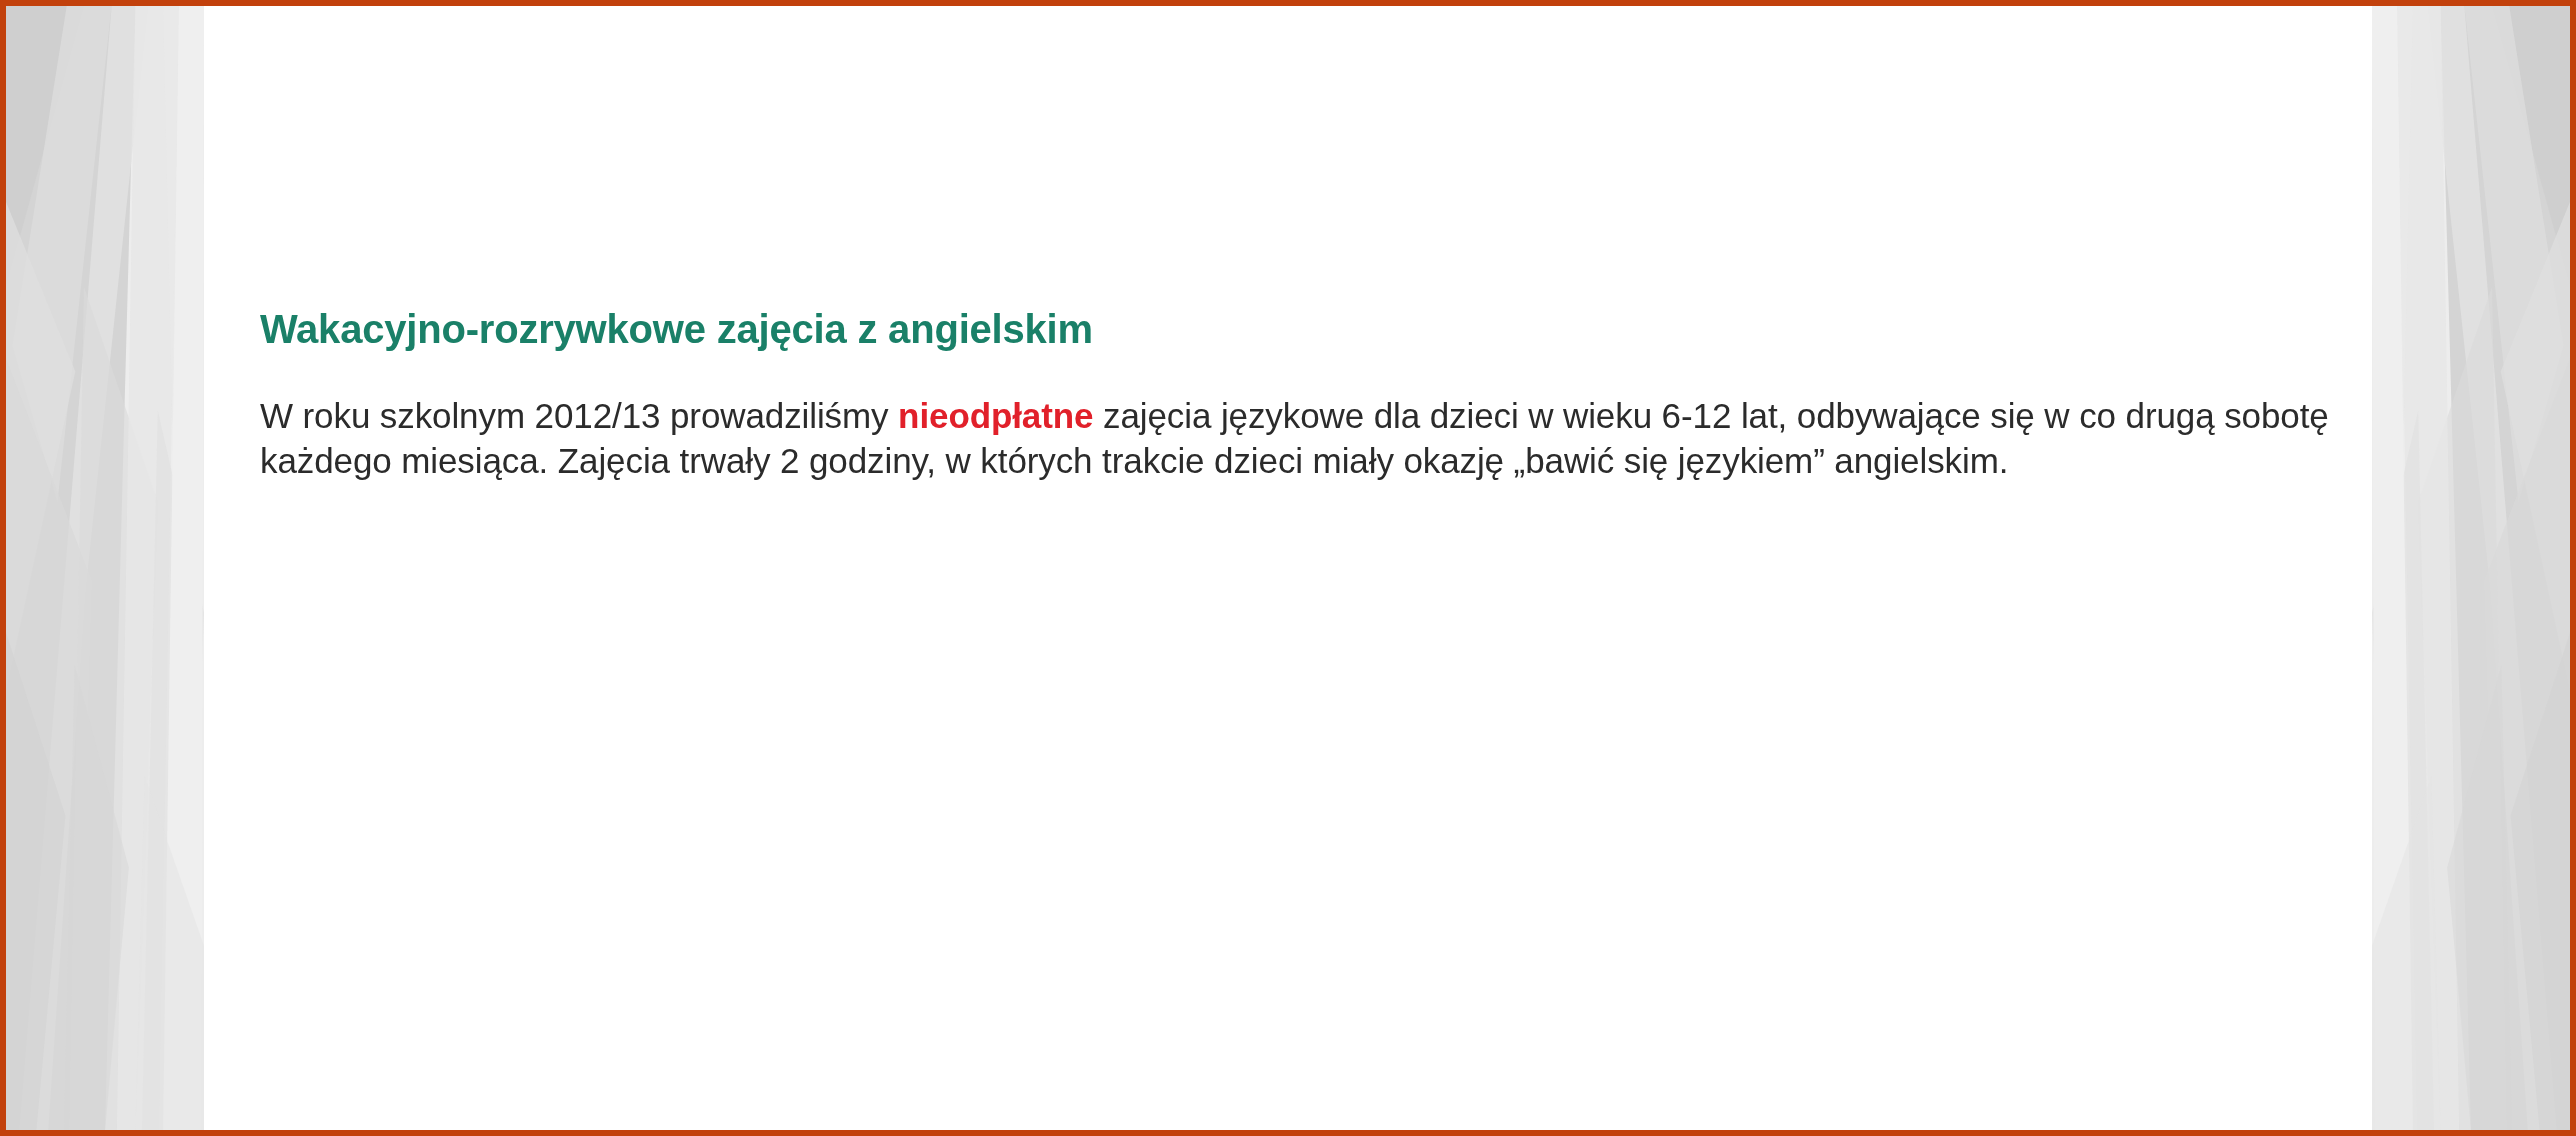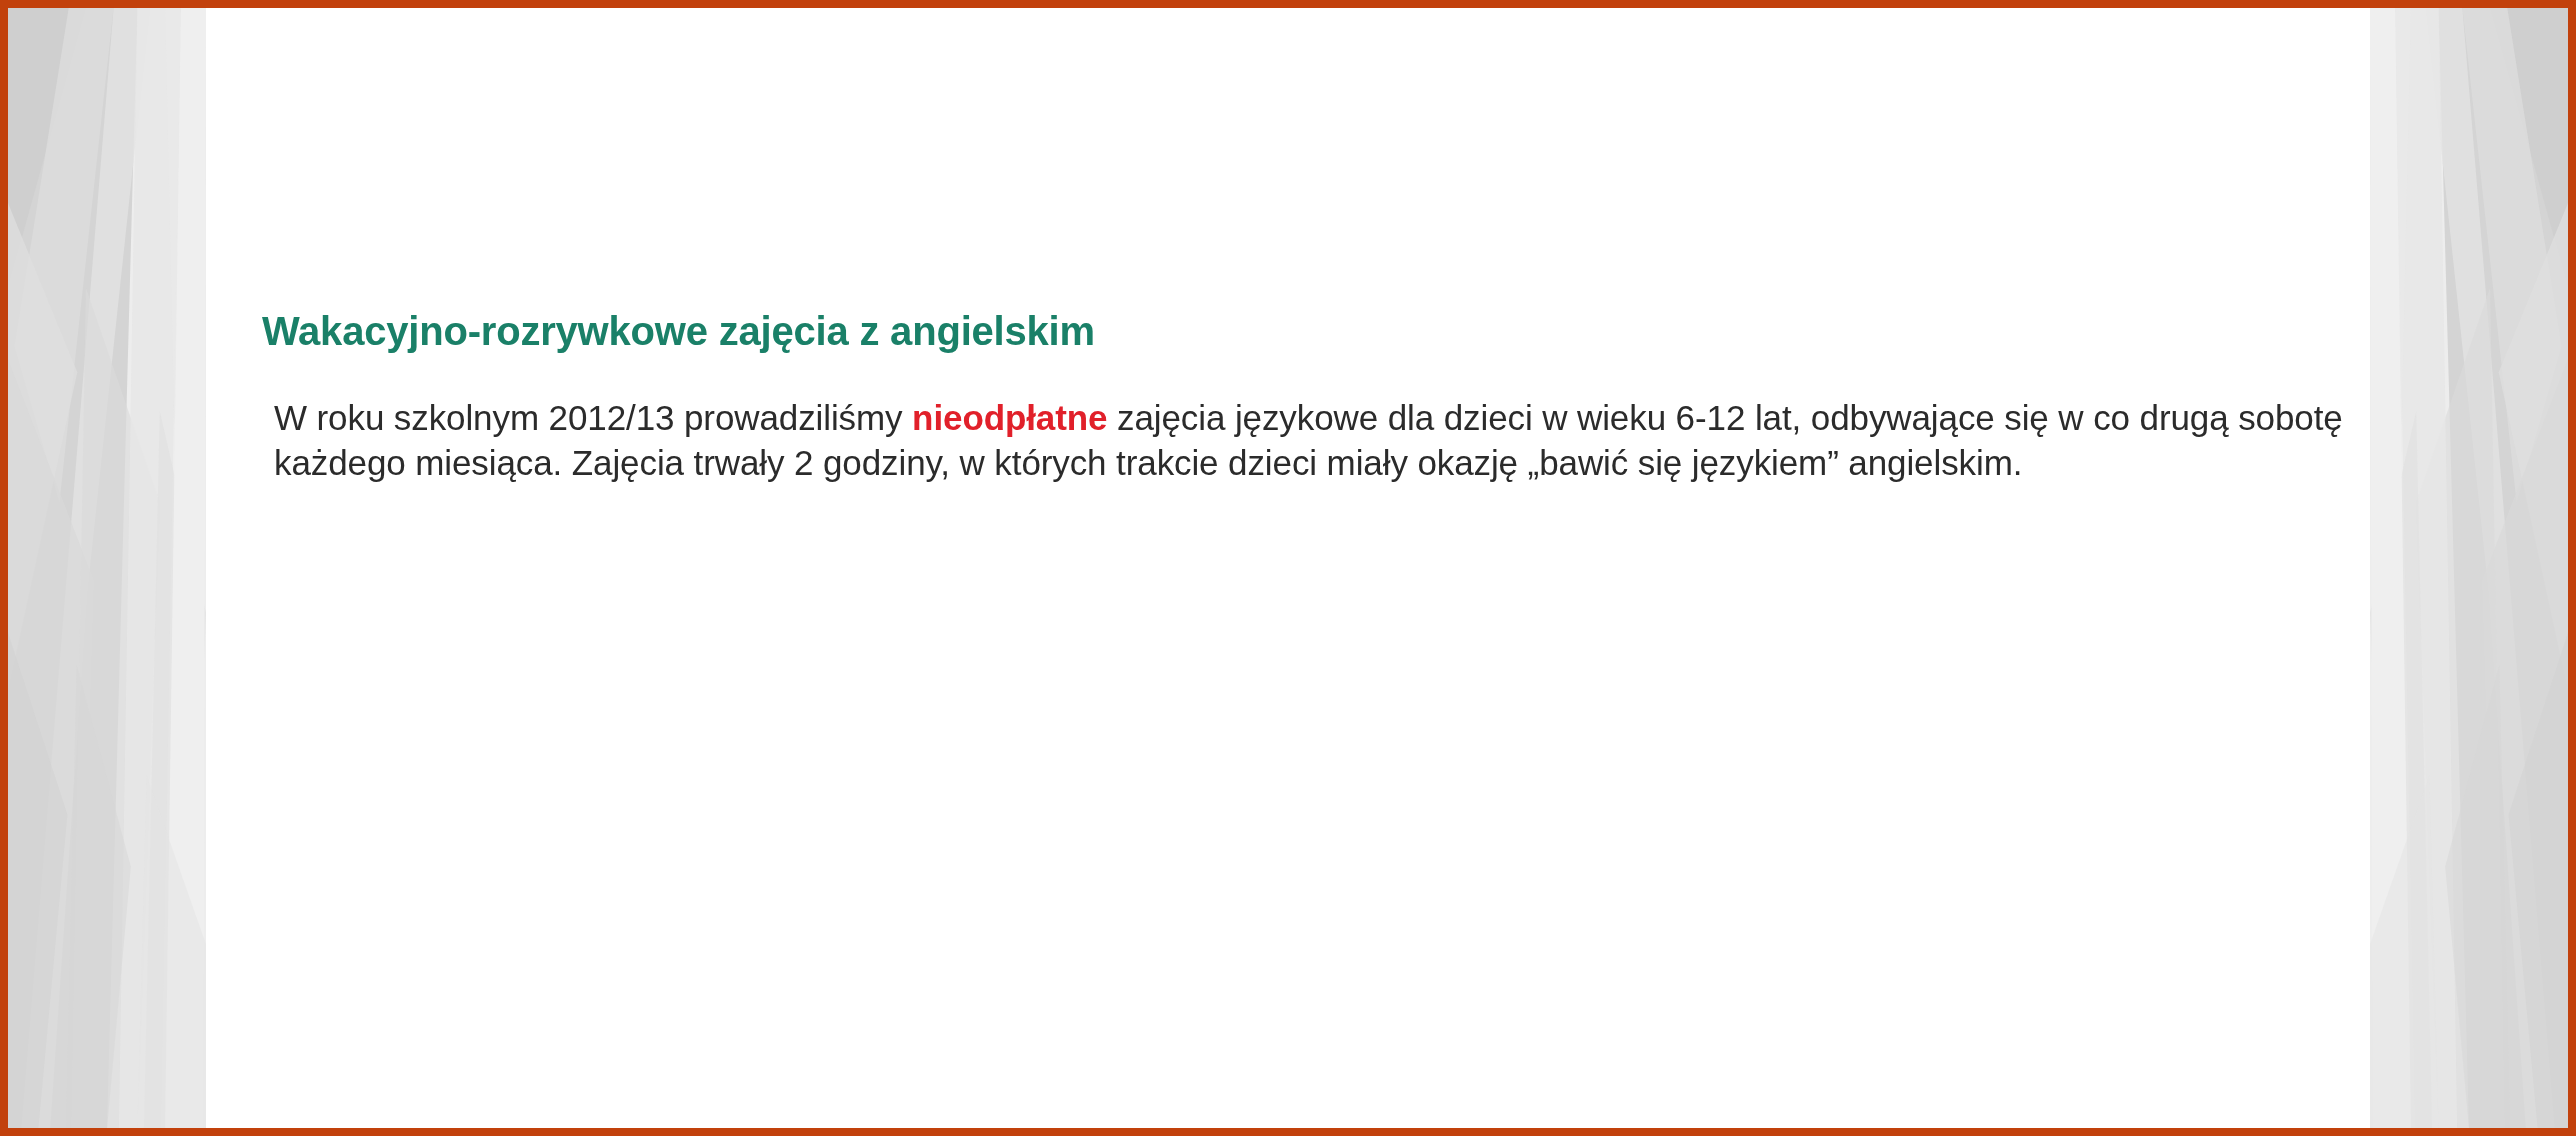--- a/index.html
+++ b/index.html
@@ -8,21 +8,21 @@
     padding: 0;
     background: #ffffff;
   }
 
   #slide {
     position: relative;
     width: 2576px;
     height: 1136px;
     background: #ffffff;
     box-sizing: border-box;
-    border: 8px solid #c2410c;
+    border: 6px solid #c2410c;
     overflow: hidden;
     font-family: "Liberation Sans", sans-serif;
   }
 
   
   .deco-band {
     position: absolute;
     top: 0;
     bottom: 0;
     overflow: hidden;
@@ -63,21 +63,21 @@
     line-height: 1.15;
     letter-spacing: -0.2px;
     margin: 0 0 41px 0;
   }
 
   .body-par {
     color: #2b2b2b;
     font-size: 35px;
     font-weight: normal;
     line-height: 1.29;
-    margin: 12px;
+    margin: 0;
     letter-spacing: -0.1px;
   }
 
   .par-gap { height: 41px; }
 
   .hl-red {
     color: #e1202a;
     font-weight: bold;
   }
 </style>

